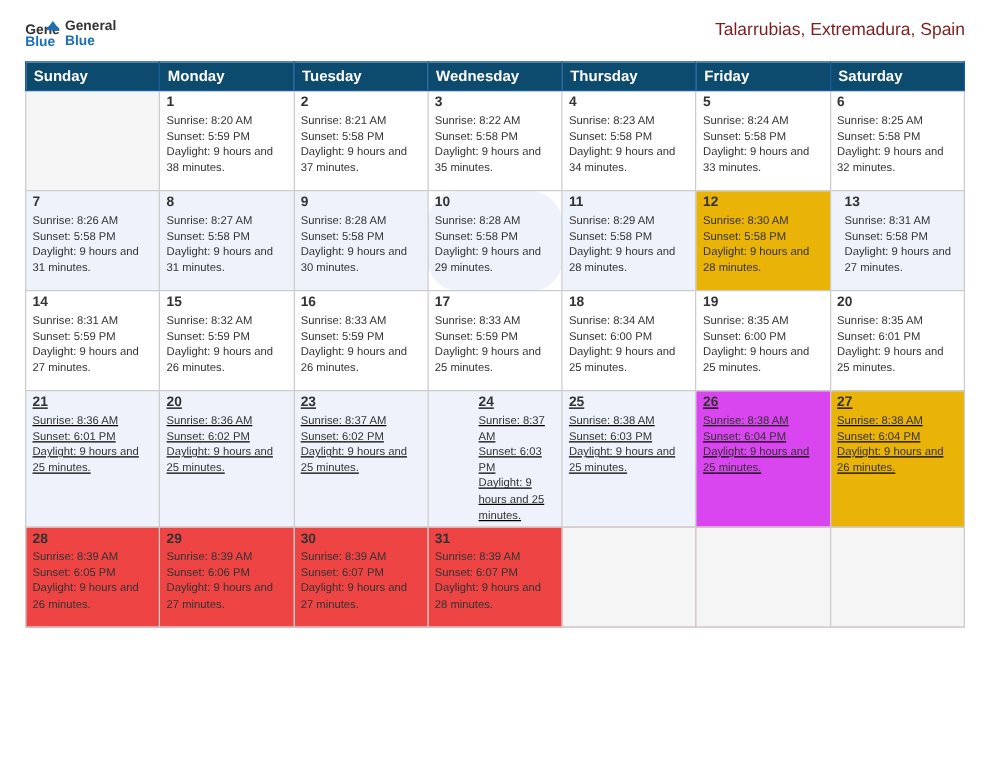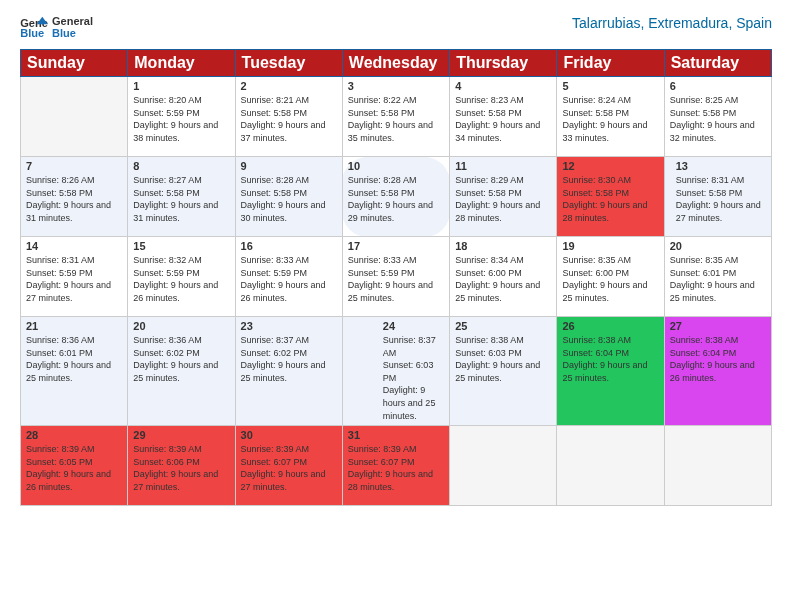--- a/index.html
+++ b/index.html
@@ -33,33 +33,33 @@
     .title-section {
       text-align: right;
     }
     .calendar-title {
       font-size: 32px;
       font-weight: bold;
       color: #333;
     }
     .calendar-subtitle {
       font-size: 14px;
-      color: #0369a1;
+      color: #7f1d1d;
     }
     .calendar-table {
       width: 100%;
       border-collapse: collapse;
       table-layout: fixed;
     }
     .calendar-table th {
-      background-color: #b91c1c;
+      background-color: #0c4a6e;
       color: white;
       text-align: left;
       padding: 4px 6px;
-      font-size: 16px;
+      font-size: 12px;
       border: 1px solid #1a5ea0;
     }
     .calendar-table td {
       border: 1px solid #ccc;
       vertical-align: top;
       padding: 3px 5px;
       font-size: 9.5px;
       color: #333;
       height: 80px;
     }
@@ -152,21 +152,21 @@
             <div class="day-info">Sunrise: 8:28 AM<br>Sunset: 5:58 PM<br>Daylight: 9 hours and 30 minutes.</div>
           </td>
           <td style="background-color: rgb(238, 243, 251); border-radius: 26px;">
             <div class="day-number">10</div>
             <div class="day-info">Sunrise: 8:28 AM<br>Sunset: 5:58 PM<br>Daylight: 9 hours and 29 minutes.</div>
           </td>
           <td style="background-color: rgb(238, 243, 251);">
             <div class="day-number">11</div>
             <div class="day-info">Sunrise: 8:29 AM<br>Sunset: 5:58 PM<br>Daylight: 9 hours and 28 minutes.</div>
           </td>
-          <td style="background-color: #ef4444;">
+          <td style="background-color: #eab308;">
             <div class="day-number">12</div>
             <div class="day-info">Sunrise: 8:30 AM<br>Sunset: 5:58 PM<br>Daylight: 9 hours and 28 minutes.</div>
           </td>
           <td style="background-color: rgb(238, 243, 251); padding-left: 11px;">
             <div class="day-number">13</div>
             <div class="day-info">Sunrise: 8:31 AM<br>Sunset: 5:58 PM<br>Daylight: 9 hours and 27 minutes.</div>
           </td>
         </tr>
         <tr style="background-color: rgb(255, 255, 255); margin-left: 37px;">
           <td>
@@ -191,46 +191,46 @@
           </td>
           <td>
             <div class="day-number">19</div>
             <div class="day-info">Sunrise: 8:35 AM<br>Sunset: 6:00 PM<br>Daylight: 9 hours and 25 minutes.</div>
           </td>
           <td>
             <div class="day-number">20</div>
             <div class="day-info">Sunrise: 8:35 AM<br>Sunset: 6:01 PM<br>Daylight: 9 hours and 25 minutes.</div>
           </td>
         </tr>
-        <tr style="background-color: rgb(238, 243, 251);">
+        <tr style="background-color: rgb(238, 243, 251); text-decoration: underline;">
           <td style="background-color: rgb(238, 243, 251);">
             <div class="day-number">21</div>
             <div class="day-info">Sunrise: 8:36 AM<br>Sunset: 6:01 PM<br>Daylight: 9 hours and 25 minutes.</div>
           </td>
           <td style="background-color: rgb(238, 243, 251);">
             <div class="day-number">20</div>
             <div class="day-info">Sunrise: 8:36 AM<br>Sunset: 6:02 PM<br>Daylight: 9 hours and 25 minutes.</div>
           </td>
           <td style="background-color: rgb(238, 243, 251);">
             <div class="day-number">23</div>
             <div class="day-info">Sunrise: 8:37 AM<br>Sunset: 6:02 PM<br>Daylight: 9 hours and 25 minutes.</div>
           </td>
           <td style="background-color: rgb(238, 243, 251); padding-left: 40px;">
             <div class="day-number">24</div>
             <div class="day-info">Sunrise: 8:37 AM<br>Sunset: 6:03 PM<br>Daylight: 9 hours and 25 minutes.</div>
           </td>
           <td style="background-color: rgb(238, 243, 251); margin-left: 11px;">
             <div class="day-number">25</div>
             <div class="day-info">Sunrise: 8:38 AM<br>Sunset: 6:03 PM<br>Daylight: 9 hours and 25 minutes.</div>
           </td>
-          <td style="background-color: #22c55e;">
+          <td style="background-color: #d946ef;">
             <div class="day-number">26</div>
             <div class="day-info">Sunrise: 8:38 AM<br>Sunset: 6:04 PM<br>Daylight: 9 hours and 25 minutes.</div>
           </td>
-          <td style="background-color: #d946ef;">
+          <td style="background-color: #eab308;">
             <div class="day-number">27</div>
             <div class="day-info">Sunrise: 8:38 AM<br>Sunset: 6:04 PM<br>Daylight: 9 hours and 26 minutes.</div>
           </td>
         </tr>
         <tr style="background-color: #ef4444;">
           <td>
             <div class="day-number">28</div>
             <div class="day-info">Sunrise: 8:39 AM<br>Sunset: 6:05 PM<br>Daylight: 9 hours and 26 minutes.</div>
           </td>
           <td>

